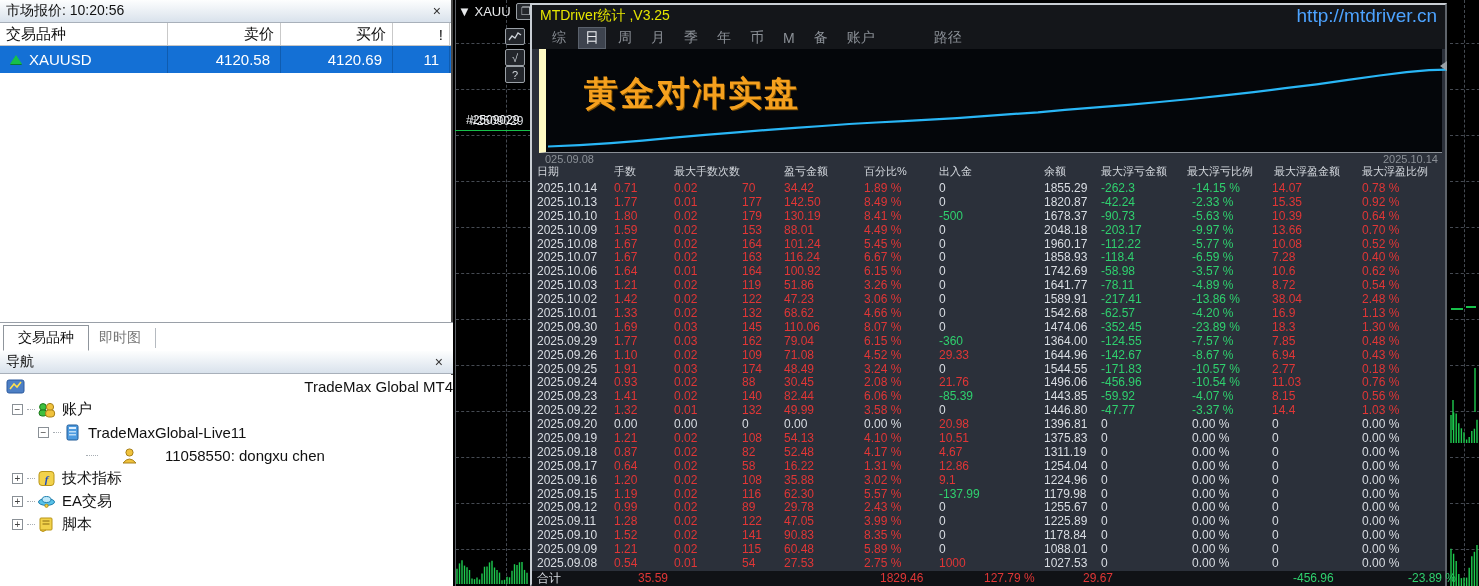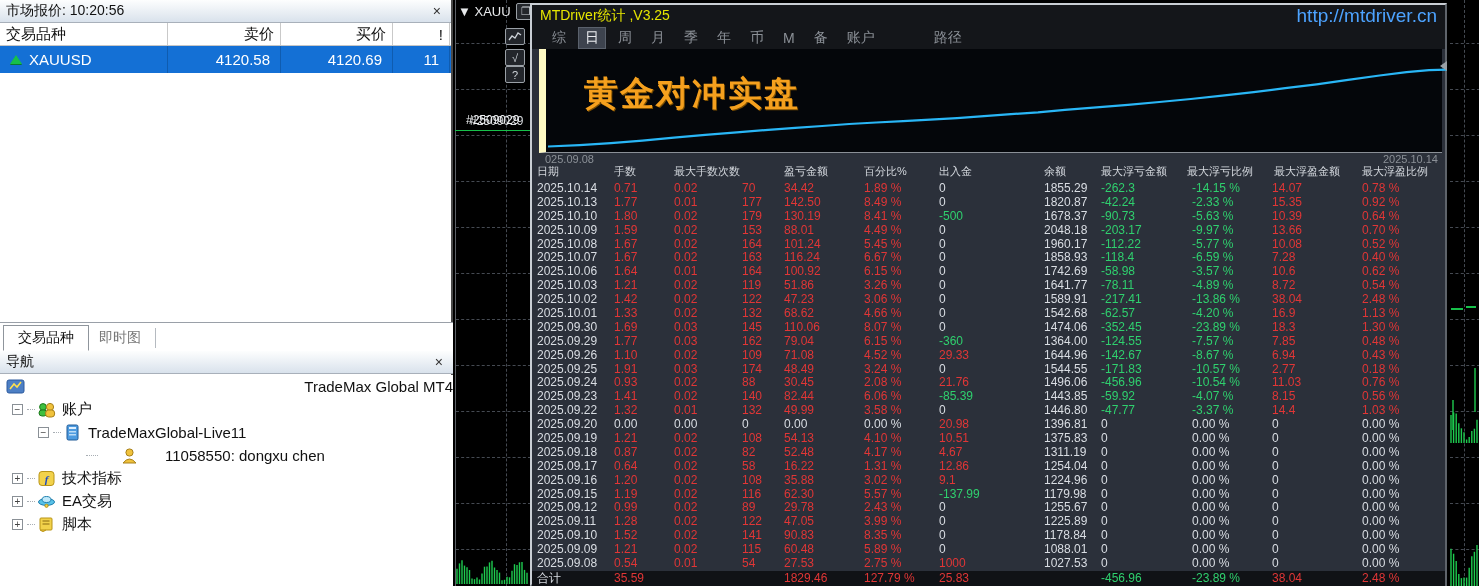--- a/index.html
+++ b/index.html
@@ -53,21 +53,21 @@
   #sp-xlabels{position:absolute;left:7px;top:148px;width:903px;height:14px;font-size:11px;color:#8b9097;}
   #sp-xlabels .xl-left{position:absolute;left:6px;top:0;}
   #sp-xlabels .xl-right{position:absolute;right:4px;top:0;}
   #price-marker{position:absolute;left:908px;top:56px;width:0;height:0;border-top:5px solid transparent;border-bottom:5px solid transparent;border-right:7px solid #9aa0a6;}
 
   #sp-header{position:absolute;left:0;top:158px;width:100%;height:18px;font-size:11px;color:#d2d6dc;}
   #sp-header span{position:absolute;top:1px;white-space:nowrap;}
   #sp-body{position:absolute;left:0;top:177px;width:100%;}
   .srow{display:grid;grid-template-columns:77px 60px 68px 42px 80px 75px 105px 57px 91px 80px 90px 87px;padding-left:5px;height:13.9px;font-size:12px;line-height:13.5px;white-space:nowrap;}
   .srow span{overflow:visible;}
-  .srow.total{background:#101216;height:16px;line-height:15px;}
+  .srow.total{background:#101216;height:16px;line-height:15px;gap:24px;}
   .c-white{color:#d9dde3;}
   .c-red{color:#e03636;}
   .c-green{color:#2fd06e;}
   .green-dash{position:absolute;height:0;border-top:2px solid #17c04a;}
 </style>
 </head>
 <body>
 
 <div id="screen">
 
@@ -686,21 +686,21 @@
           <span class="c-white">0</span>
           <span class="c-white">0.00 %</span>
         </div>
         <div class="srow total">
           <span class="c-white">合计</span>
           <span class="c-red">35.59</span>
           <span class=""></span>
           <span class=""></span>
           <span class="c-red">1829.46</span>
           <span class="c-red">127.79 %</span>
-          <span class="c-red">25.83</span>
+          <span class="c-red">29.67</span>
           <span class=""></span>
           <span class="c-green">-456.96</span>
           <span class="c-green">-23.89 %</span>
           <span class="c-red">38.04</span>
           <span class="c-red">2.48 %</span>
         </div>
       </div>
   </div>
 
   <svg id="right-candles" style="position:absolute;left:1449px;top:0;" width="30" height="586">

